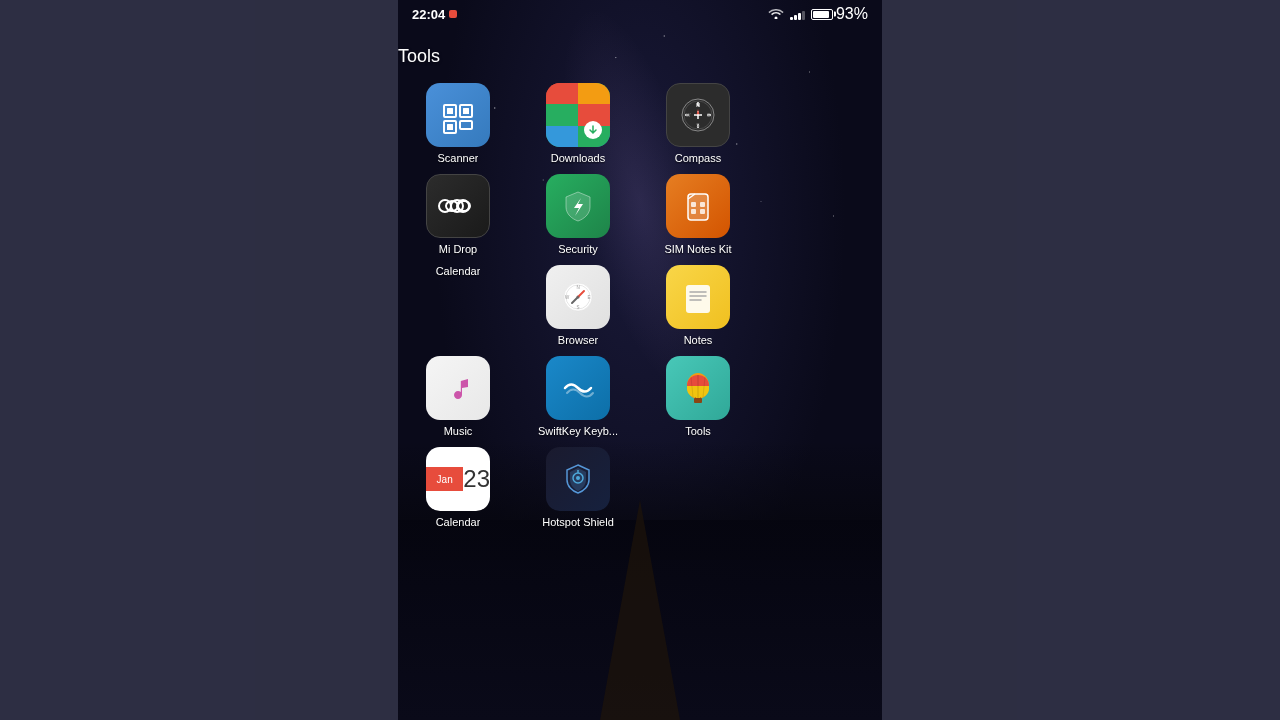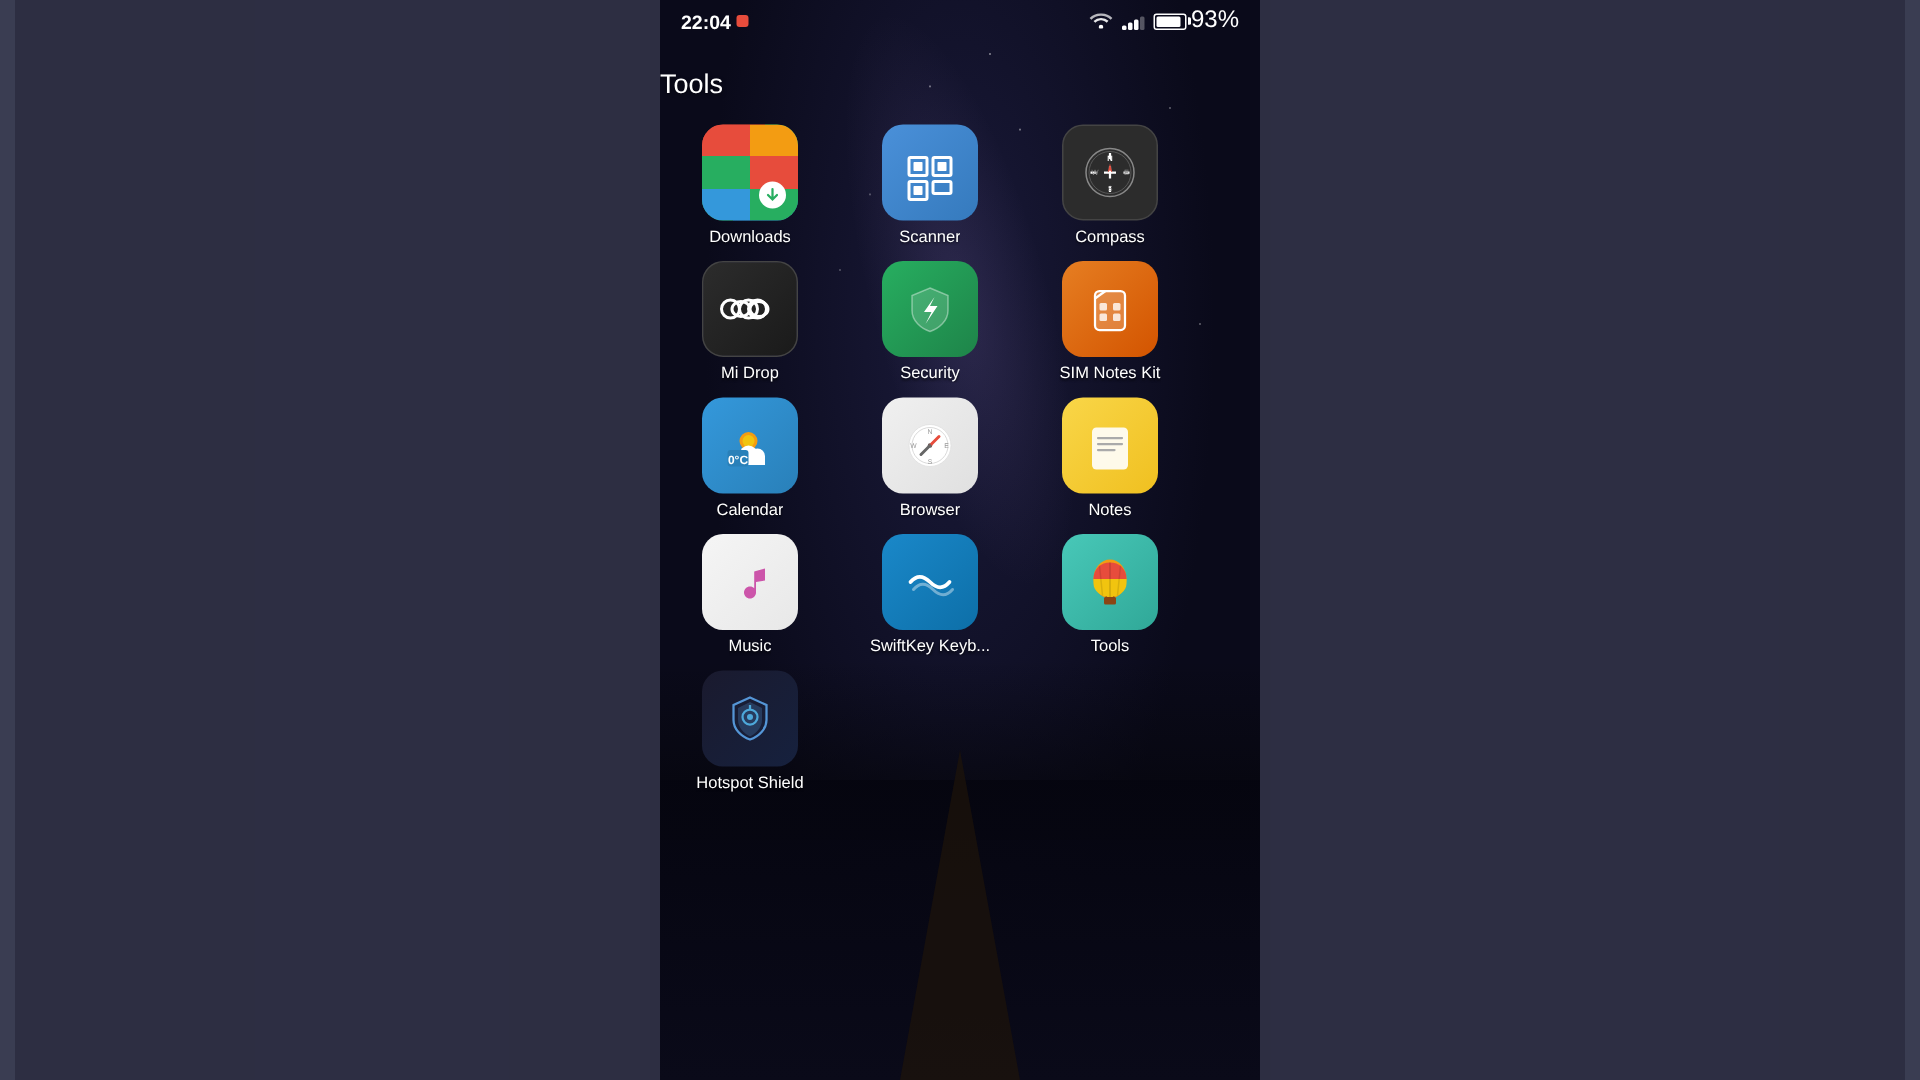--- a/index.html
+++ b/index.html
@@ -15,21 +15,21 @@
       font-family: -apple-system, BlinkMacSystemFont, 'Helvetica Neue', Arial, sans-serif;
     }
 
     .side-panel {
       width: 430px;
       height: 720px;
       background: rgba(40, 40, 60, 0.7);
     }
 
     .phone-screen {
-      width: 400px;
+      width: 484px;
       height: 720px;
       position: relative;
       overflow: hidden;
       flex-shrink: 0;
     }
 
     
     .bg {
       position: absolute;
       inset: 0;
@@ -451,51 +451,51 @@
       </div>
     </div>
   </div>
 
   <div class="content">
     <div class="folder-title">Tools</div>
 
     <div class="app-grid">
 
       <div class="app-item">
+        <div class="app-icon icon-scanner">
+          <svg viewBox="0 0 42 42" fill="none">
+            <rect x="7" y="11" width="12" height="12" rx="1" stroke="white" stroke-width="2" fill="none"></rect>
+            <rect x="23" y="11" width="12" height="12" rx="1" stroke="white" stroke-width="2" fill="none"></rect>
+            <rect x="7" y="27" width="12" height="12" rx="1" stroke="white" stroke-width="2" fill="none"></rect>
+            <rect x="23" y="27" width="12" height="8" rx="1" stroke="white" stroke-width="2" fill="none"></rect>
+            <rect x="10" y="14" width="6" height="6" fill="white" rx="0.5"></rect>
+            <rect x="26" y="14" width="6" height="6" fill="white" rx="0.5"></rect>
+            <rect x="10" y="30" width="6" height="6" fill="white" rx="0.5"></rect>
+          </svg>
+        </div>
+        <span class="app-label">Scanner</span>
+      </div>
+
+      <div class="app-item">
         <div class="app-icon icon-downloads">
           <div class="downloads-inner">
             <div class="dl-row1"></div>
             <div class="dl-row2"></div>
             <div class="dl-row3"></div>
           </div>
           <div class="dl-arrow">
             <svg width="10" height="10" viewBox="0 0 10 10" fill="none">
               <path d="M5 1v6M2 5l3 3 3-3" stroke="#27ae60" stroke-width="1.5" stroke-linecap="round"></path>
             </svg>
           </div>
         </div>
         <span class="app-label">Downloads</span>
       </div>
 
       <div class="app-item">
-        <div class="app-icon icon-scanner">
-          <svg viewBox="0 0 42 42" fill="none">
-            <rect x="7" y="11" width="12" height="12" rx="1" stroke="white" stroke-width="2" fill="none"></rect>
-            <rect x="23" y="11" width="12" height="12" rx="1" stroke="white" stroke-width="2" fill="none"></rect>
-            <rect x="7" y="27" width="12" height="12" rx="1" stroke="white" stroke-width="2" fill="none"></rect>
-            <rect x="23" y="27" width="12" height="8" rx="1" stroke="white" stroke-width="2" fill="none"></rect>
-            <rect x="10" y="14" width="6" height="6" fill="white" rx="0.5"></rect>
-            <rect x="26" y="14" width="6" height="6" fill="white" rx="0.5"></rect>
-            <rect x="10" y="30" width="6" height="6" fill="white" rx="0.5"></rect>
-          </svg>
-        </div>
-        <span class="app-label">Scanner</span>
-      </div>
-
-      <div class="app-item">
         <div class="app-icon icon-compass">
           <svg viewBox="0 0 42 42" fill="none">
             <circle cx="21" cy="21" r="16" stroke="#888" stroke-width="1"></circle>
             <circle cx="21" cy="21" r="14" stroke="#666" stroke-width="0.5"></circle>
             <line x1="21" y1="8" x2="21" y2="12" stroke="white" stroke-width="1.5"></line>
             <line x1="21" y1="30" x2="21" y2="34" stroke="white" stroke-width="1.5"></line>
             <line x1="8" y1="21" x2="12" y2="21" stroke="white" stroke-width="1.5"></line>
             <line x1="30" y1="21" x2="34" y2="21" stroke="white" stroke-width="1.5"></line>
             <text x="21" y="13" fill="white" font-size="5" text-anchor="middle" font-weight="bold">N</text>
             <text x="21" y="33" fill="#888" font-size="5" text-anchor="middle">S</text>
@@ -543,35 +543,20 @@
             <rect x="14" y="17" width="5" height="5" rx="1" fill="white" opacity="0.8"></rect>
             <rect x="23" y="17" width="5" height="5" rx="1" fill="white" opacity="0.8"></rect>
             <rect x="14" y="24" width="5" height="5" rx="1" fill="white" opacity="0.8"></rect>
             <rect x="23" y="24" width="5" height="5" rx="1" fill="white" opacity="0.8"></rect>
           </svg>
         </div>
         <span class="app-label">SIM Notes Kit</span>
       </div>
 
       <div class="app-item">
-        <div class="app-icon icon-weather">
-          <svg viewBox="0 0 42 42" fill="none">
-
-            <circle cx="20" cy="18" r="6" fill="#f39c12"></circle>
-            <circle cx="20" cy="18" r="4" fill="#f1c40f"></circle>
-
-            <circle cx="20" cy="27" r="6" fill="white"></circle>
-            <circle cx="26" cy="28" r="5" fill="white"></circle>
-            <circle cx="15" cy="29" r="4" fill="white"></circle>
-            <rect x="15" y="28" width="16" height="6" fill="white"></rect>
-
-            <rect x="6" y="24" width="14" height="11" rx="2" fill="#2980b9"></rect>
-            <text x="13" y="33" fill="white" font-size="8" text-anchor="middle" font-weight="bold">0°C</text>
-          </svg>
-        </div>
         <span class="app-label">Calendar</span>
       </div>
 
       <div class="app-item">
         <div class="app-icon icon-browser">
           <svg viewBox="0 0 42 42" fill="none">
             <circle cx="21" cy="21" r="14" fill="white"></circle>
             <circle cx="21" cy="21" r="14" stroke="#ddd" stroke-width="0.5"></circle>
 
             <circle cx="21" cy="21" r="12" stroke="#ccc" stroke-width="0.5"></circle>
@@ -635,20 +620,29 @@
 
             <rect x="17" y="31" width="8" height="5" rx="1" fill="#8B4513"></rect>
 
             <line x1="18" y1="31" x2="19" y2="31" stroke="#8B4513" stroke-width="0.8"></line>
             <line x1="24" y1="31" x2="23" y2="31" stroke="#8B4513" stroke-width="0.8"></line>
           </svg>
         </div>
         <span class="app-label">Tools</span>
       </div>
 
+      <div class="app-item">
+        <div class="app-icon icon-calendar">
+          <div class="calendar-header">
+            <span class="calendar-month">Jan</span>
+          </div>
+          <div class="calendar-day">23</div>
+        </div>
+        <span class="app-label">Calendar</span>
+      </div>
 
       <div class="app-item">
         <div class="app-icon icon-hotspot">
           <svg viewBox="0 0 42 42" fill="none">
 
             <path d="M21 7 L32 12 L32 22 C32 28 27 33 21 35 C15 33 10 28 10 22 L10 12 Z" fill="none" stroke="rgba(100,180,255,0.8)" stroke-width="1.5"></path>
 
             <path d="M21 10 L29 14 L29 22 C29 27 25 31 21 33 C17 31 13 27 13 22 L13 14 Z" fill="rgba(100,180,255,0.2)"></path>
 
             <circle cx="21" cy="20" r="5" stroke="#4da8da" stroke-width="1.5" fill="none"></circle>

